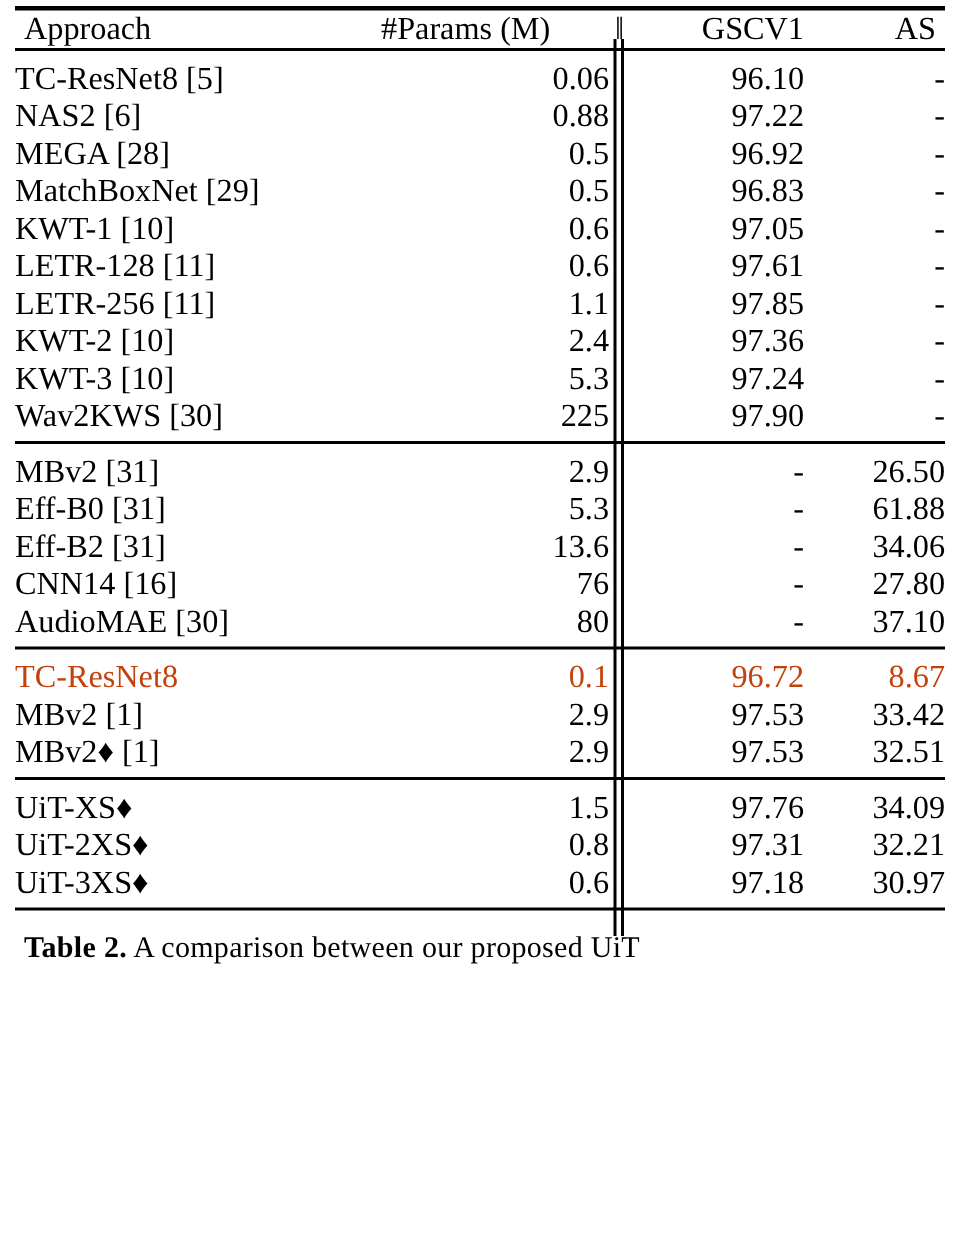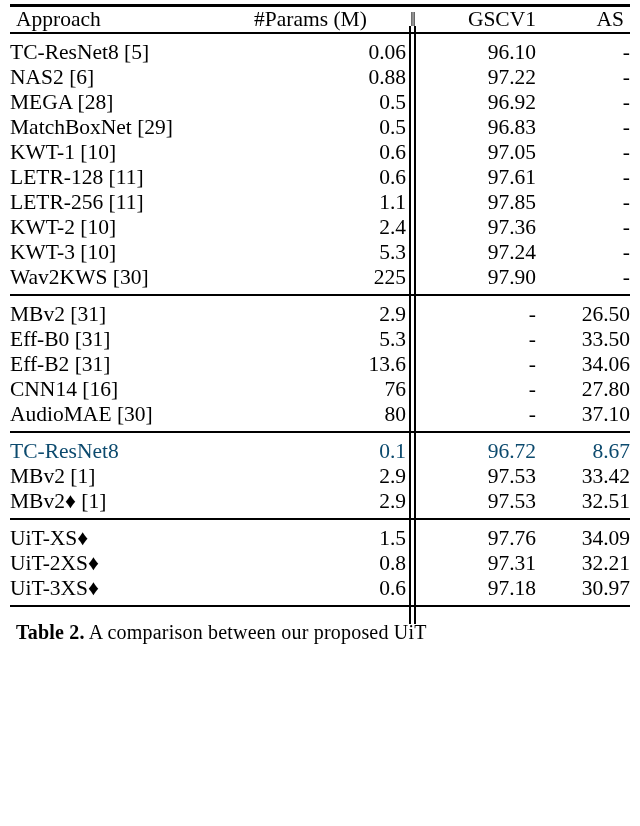--- a/index.html
+++ b/index.html
@@ -83,21 +83,21 @@
     width: 100%;
     height: 100%;
     pointer-events: none;
   }
   .vrule {
     position: absolute;
     width: 2px;
     background: #000;
   }
   .faded {
-    color: #0c4a6e;
+    color: #c2410c;
   }
   .caption {
     margin-top: 14px;
     font-size: 20px;
     padding-left: 6px;
     letter-spacing: 0.2px;
     white-space: nowrap;
     overflow: hidden;
   }
   .caption b { font-weight: bold; }
@@ -226,21 +226,21 @@
         <td class="cell params">2.9</td>
         <td class="cell sepcell"></td>
         <td class="cell num">-</td>
         <td class="cell num">26.50</td>
       </tr>
       <tr>
         <td class="cell approach">Eff-B0 [31]</td>
         <td class="cell params">5.3</td>
         <td class="cell sepcell"></td>
         <td class="cell num">-</td>
-        <td class="cell num">33.50</td>
+        <td class="cell num">61.88</td>
       </tr>
       <tr>
         <td class="cell approach">Eff-B2 [31]</td>
         <td class="cell params">13.6</td>
         <td class="cell sepcell"></td>
         <td class="cell num">-</td>
         <td class="cell num">34.06</td>
       </tr>
       <tr>
         <td class="cell approach">CNN14 [16]</td>

